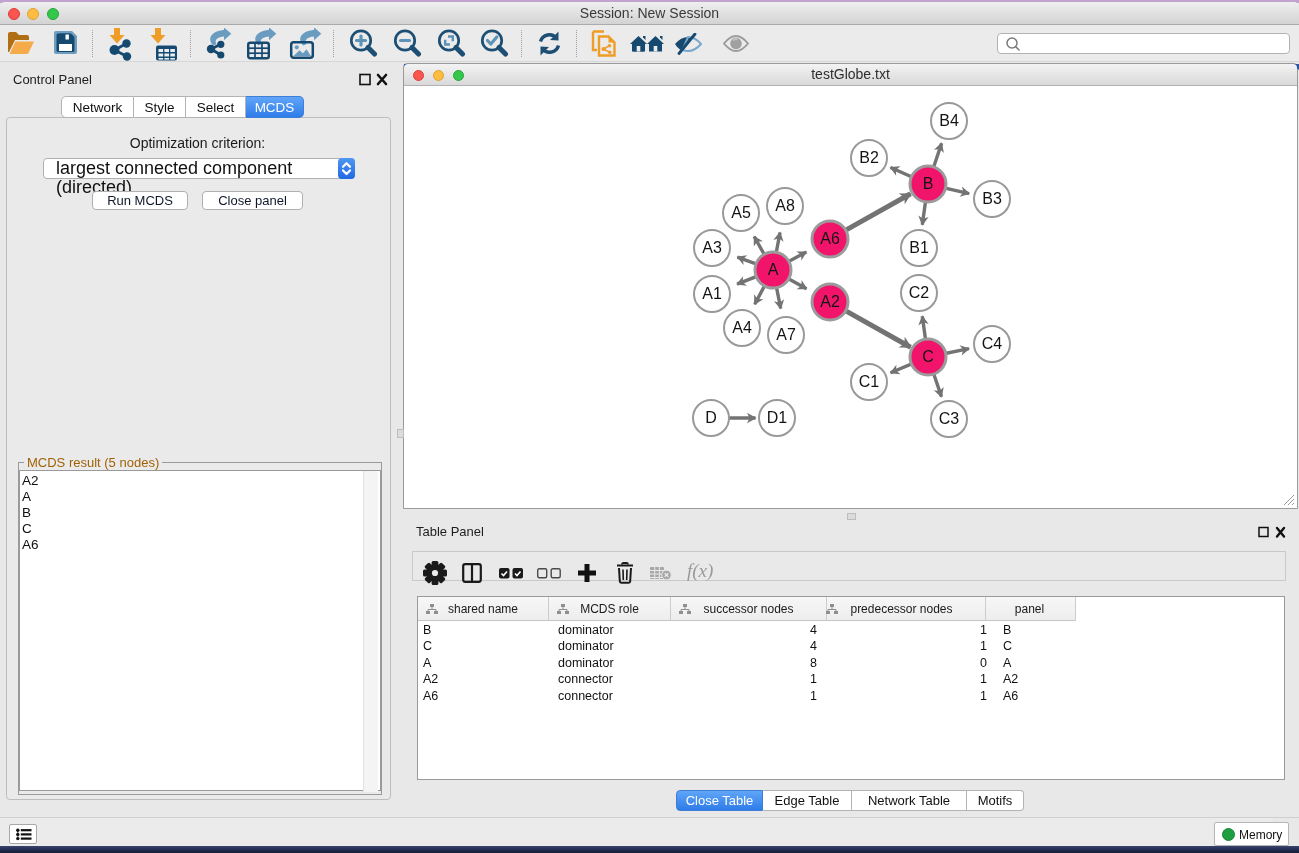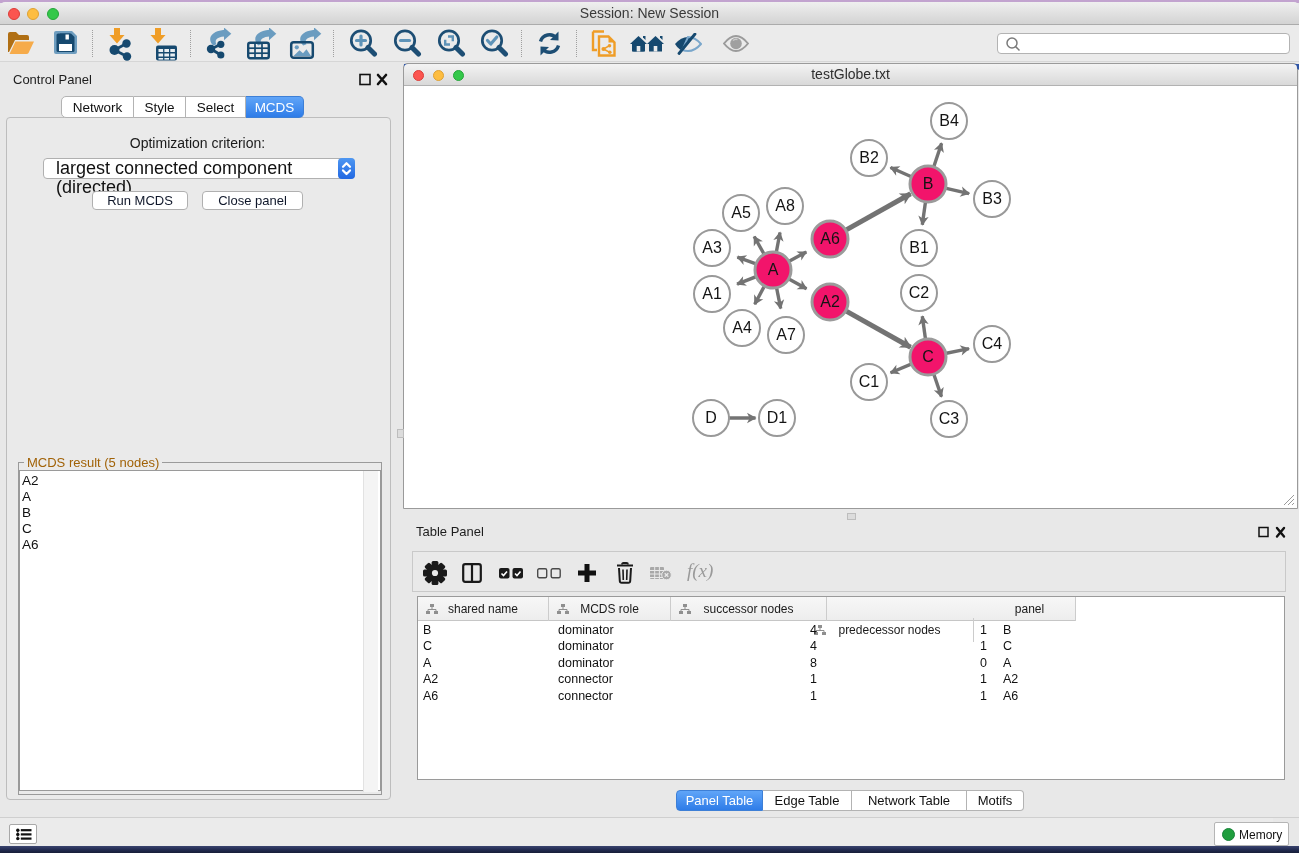--- a/index.html
+++ b/index.html
@@ -46,21 +46,21 @@
 #membox .dot { position:absolute; left:7px; top:5px; width:13px; height:13px; border-radius:50%; background:#1f9e3e; border:1px solid #18833a; }
 #membox .mtxt { position:absolute; left:24px; top:5px; }
 #deskBottom { left:0; top:846px; width:1299px; height:7px; background:linear-gradient(#3a446f,#252e55 45%,#1b2342 80%,#171d38); }
 
 #gwin { left:403px; top:63px; width:895px; height:446px; background:#fff; border:1px solid #9a9a9a; border-radius:4px 4px 0 0; }
 #gtitle { position:absolute; left:0; top:0; width:893px; height:22px; background:linear-gradient(#f3f3f3,#d9d9d9); border-bottom:1px solid #b2b2b2; border-radius:4px 4px 0 0; }
 #gtitle .title { position:absolute; left:0; right:0; top:2px; text-align:center; font-size:14px; color:#2e2e2e; }
 #gtitle .tl { top:6px; width:11px; height:11px; }
 
 #tp-title { left:416px; top:524px; font-size:13px; color:#1d1d1d; }
-#tp-toolbar { left:412px; top:551px; width:874px; height:41px; background:#e9e9e9; border:1px solid #c9c9c9; }
+#tp-toolbar { left:412px; top:551px; width:874px; height:30px; background:#e9e9e9; border:1px solid #c9c9c9; }
 #tp-table { left:417px; top:596px; width:868px; height:184px; background:#fff; border:1px solid #9a9a9a; }
 #tp-header { position:absolute; left:0; top:0; height:24px; background:linear-gradient(#f7f7f7,#ededed); border-bottom:1px solid #c6c6c6; }
 .hcell { position:absolute; top:0; height:24px; border-right:1px solid #cccccc; font-size:12px; color:#1a1a1a; text-align:center; line-height:24px; }
 .trow { position:absolute; font-size:12.5px; color:#111; height:16px; line-height:16px; }
 
 #btabs { left:676px; top:790px; height:21px; display:flex; }
 .btab { height:21px; background:#fff; border:1px solid #b3b3b3; border-left:none; font-size:13px; color:#111; text-align:center; line-height:20px; }
 .btab.first { border-left:1px solid #b3b3b3; border-radius:4px 0 0 4px; }
 .btab.last { border-radius:0 4px 4px 0; }
 .btab.sel { background:linear-gradient(#60a5f8,#2e7ce8); color:#fff; border-color:#3d7fd6; }
@@ -408,21 +408,21 @@
           <path d="M6 3 L6 5.5 M2 7 L2 5.5 L10 5.5 L10 7" fill="none" stroke="#8f8f8f" stroke-width="1"></path>
         </svg><span>MCDS role</span></div>
   <div class="hcell" style="left:253px;width:156px;"><svg style="position:absolute;left:8px;top:7px;" width="12" height="11" viewBox="0 0 12 11">
           <g fill="#8f8f8f">
             <rect x="4" y="0" width="4" height="3"></rect>
             <rect x="0" y="7" width="4" height="3"></rect>
             <rect x="8" y="7" width="4" height="3"></rect>
           </g>
           <path d="M6 3 L6 5.5 M2 7 L2 5.5 L10 5.5 L10 7" fill="none" stroke="#8f8f8f" stroke-width="1"></path>
         </svg><span>successor nodes</span></div>
-  <div class="hcell" style="left:388px;width:168px;margin-top:21px;"><svg style="position:absolute;left:8px;top:7px;" width="12" height="11" viewBox="0 0 12 11">
+  <div class="hcell" style="left:400px;width:168px;"><svg style="position:absolute;left:8px;top:7px;" width="12" height="11" viewBox="0 0 12 11">
           <g fill="#8f8f8f">
             <rect x="4" y="0" width="4" height="3"></rect>
             <rect x="0" y="7" width="4" height="3"></rect>
             <rect x="8" y="7" width="4" height="3"></rect>
           </g>
           <path d="M6 3 L6 5.5 M2 7 L2 5.5 L10 5.5 L10 7" fill="none" stroke="#8f8f8f" stroke-width="1"></path>
         </svg><span>predecessor nodes</span></div>
   <div class="hcell" style="left:577px;width:81px;padding-right:11px;"><span>panel</span></div>
   </div>
   <div class="trow" style="left:5px;top:25px;">B</div>
@@ -445,21 +445,21 @@
   <div class="trow" style="left:253px;top:74px;width:146px;text-align:right;">1</div>
   <div class="trow" style="left:409px;top:74px;width:160px;text-align:right;">1</div>
   <div class="trow" style="left:585px;top:74px;">A2</div>
   <div class="trow" style="left:5px;top:91px;">A6</div>
   <div class="trow" style="left:140px;top:91px;">connector</div>
   <div class="trow" style="left:253px;top:91px;width:146px;text-align:right;">1</div>
   <div class="trow" style="left:409px;top:91px;width:160px;text-align:right;">1</div>
   <div class="trow" style="left:585px;top:91px;">A6</div>
 </div>
 <div class="abs" id="btabs">
-  <div class="btab sel first" style="width:87px;">Panel Table</div>
+  <div class="btab sel first" style="width:87px;">Close Table</div>
   <div class="btab" style="width:89px;">Edge Table</div>
   <div class="btab" style="width:115px;">Network Table</div>
   <div class="btab last" style="width:57px;">Motifs</div>
 </div>
 
 <div class="abs" id="statusline"></div>
 <div class="abs" id="statusbar">
   <div id="listbtn">
     <svg width="16" height="13" style="position:absolute;left:6px;top:3px;" viewBox="0 0 16 13">
         <g fill="#111">

